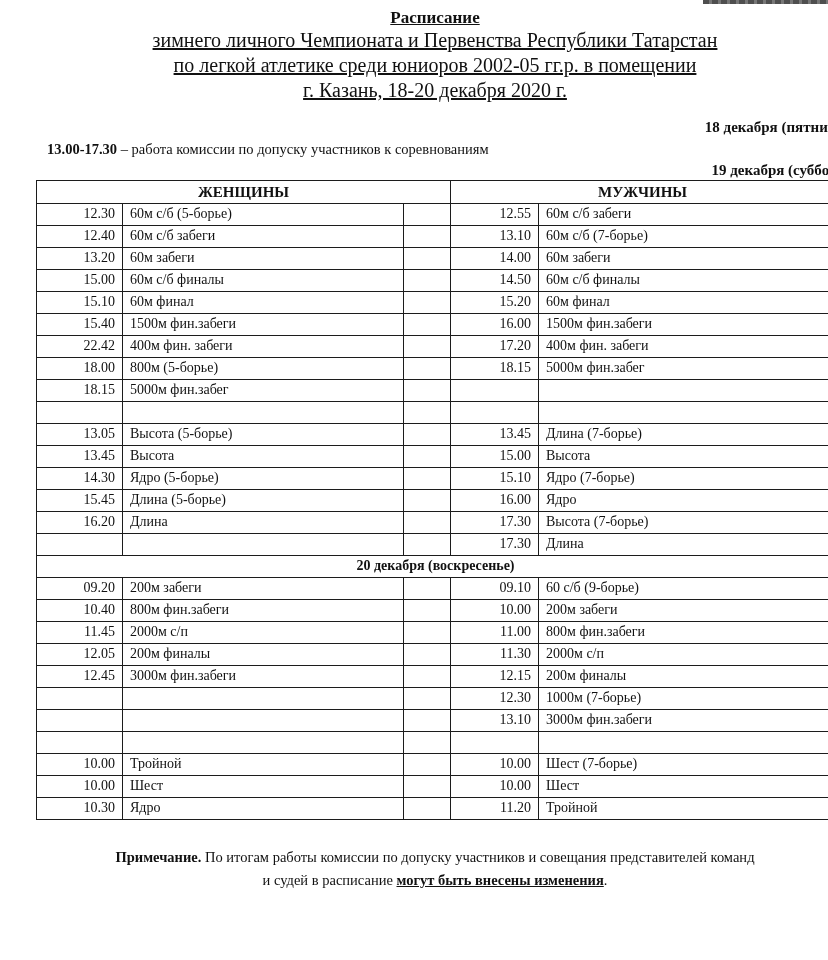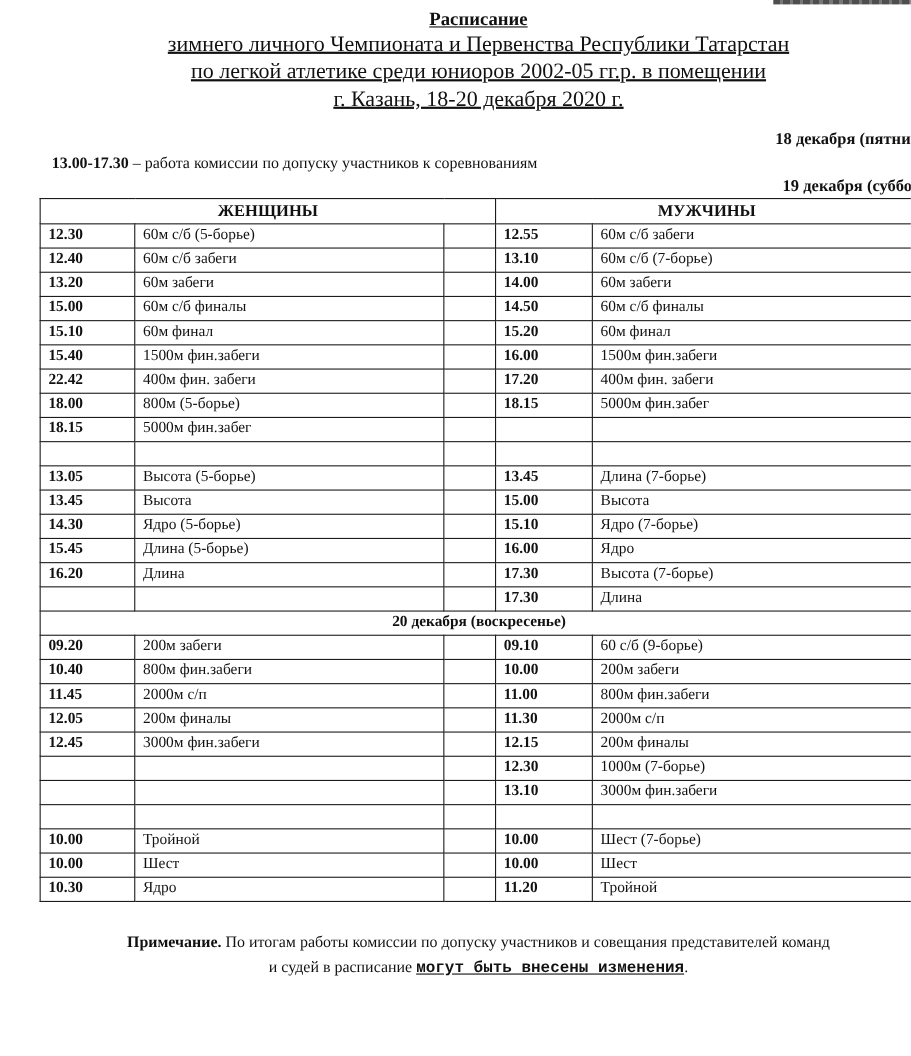--- a/index.html
+++ b/index.html
@@ -75,35 +75,35 @@
     white-space: nowrap;
     overflow: hidden;
     vertical-align: middle;
   }
   table.schedule th {
     font-size: 15px;
     font-weight: bold;
     text-align: center;
     height: 22px;
   }
-  td.time { font-weight: bold; }
+  td.time { font-weight: normal; text-align: right; }
   td.day-row {
     font-weight: bold;
     text-align: center;
     font-size: 15px;
   }
   .note {
     margin: 26px auto 0 auto;
     width: 640px;
     text-align: center;
     font-size: 14.5px;
     line-height: 23px;
   }
   .note b { font-weight: bold; }
-  .note .u { text-decoration: underline; font-family: Liberation Mono, monospace; }
+  .note .u { text-decoration: underline; }
 </style>
 </head>
 <body>
 
 <div class="page">
 
   <div class="scan-artifact"></div>
 
   <div class="title">Расписание</div>
   <div class="subtitle">зимнего личного Чемпионата и Первенства Республики Татарстан</div>

